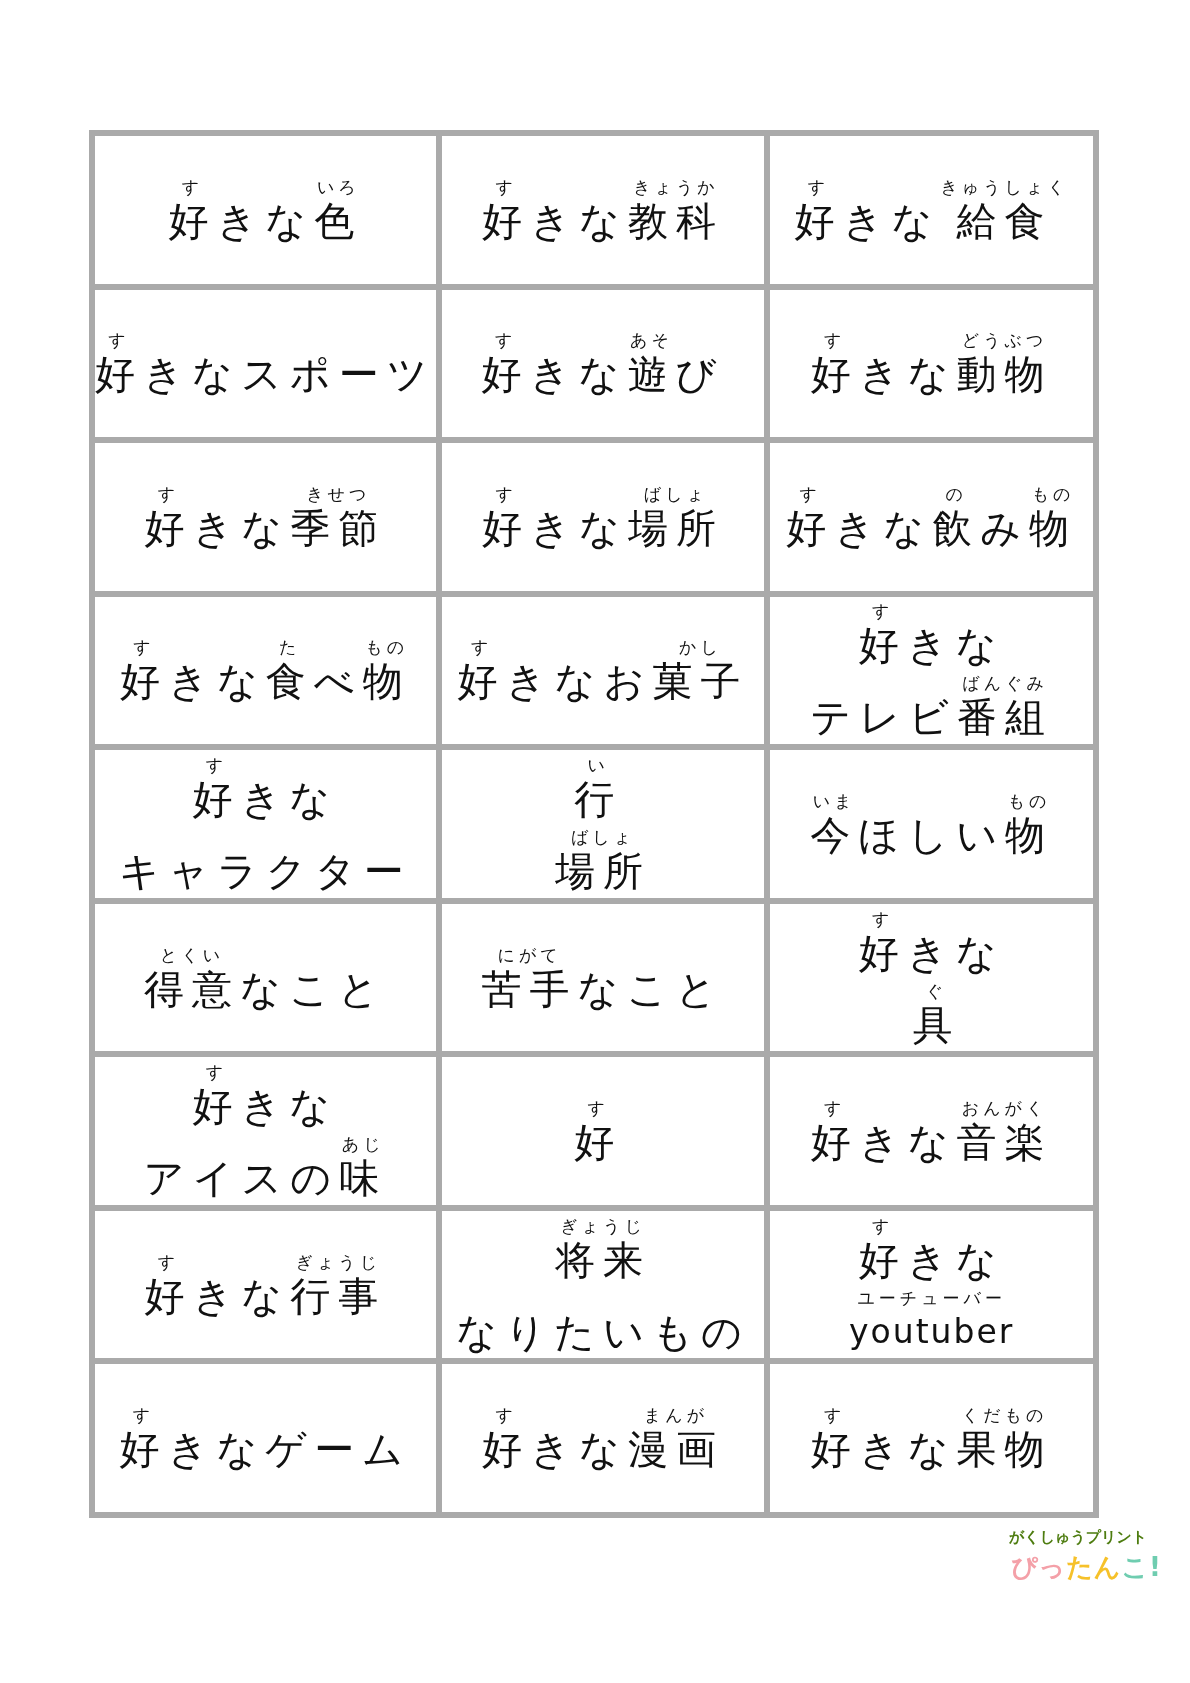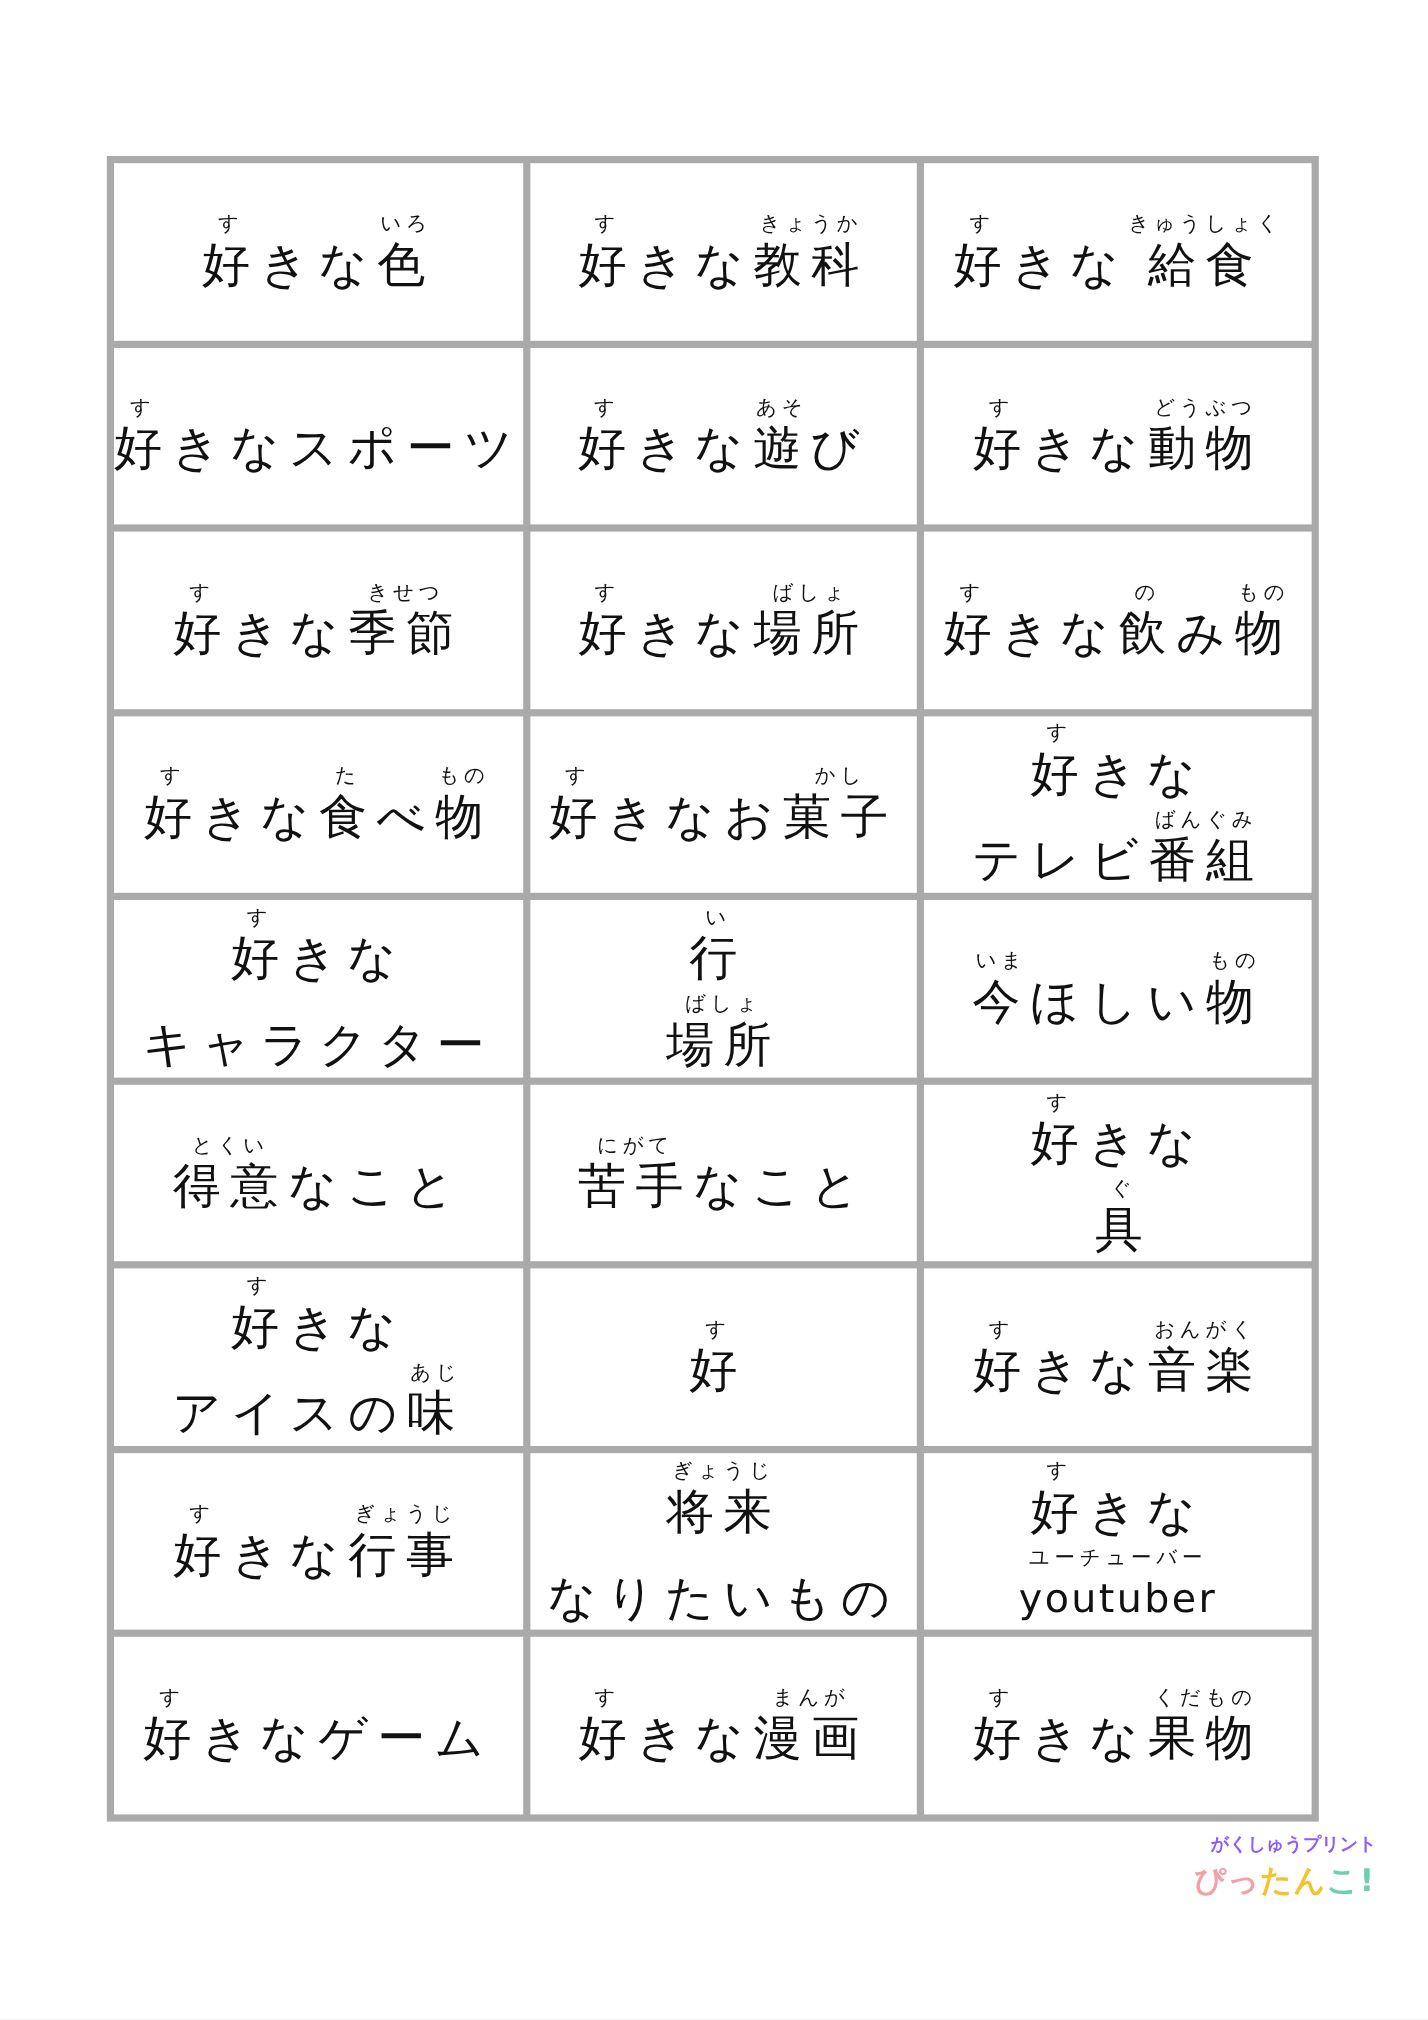--- a/index.html
+++ b/index.html
@@ -71,27 +71,27 @@
     top: 1528px;
     width: 150px;
     height: 62px;
   }
   .logo-top {
     position: absolute;
     left: 14px;
     top: 0;
     font-size: 15px;
     font-weight: bold;
-    color: #8b5cf6;
+    color: #4d7c0f;
     letter-spacing: 0px;
     white-space: nowrap;
   }
   .logo-bottom {
     position: absolute;
-    left: 0;
+    left: 16px;
     top: 22px;
     font-size: 26px;
     font-weight: bold;
     white-space: nowrap;
     letter-spacing: 1px;
   }
   .logo-bottom span { display: inline-block; }
   .c-pink { color: #f4a0a8; }
   .c-yellow { color: #f6c12a; }
   .c-green { color: #6fcdb0; }

